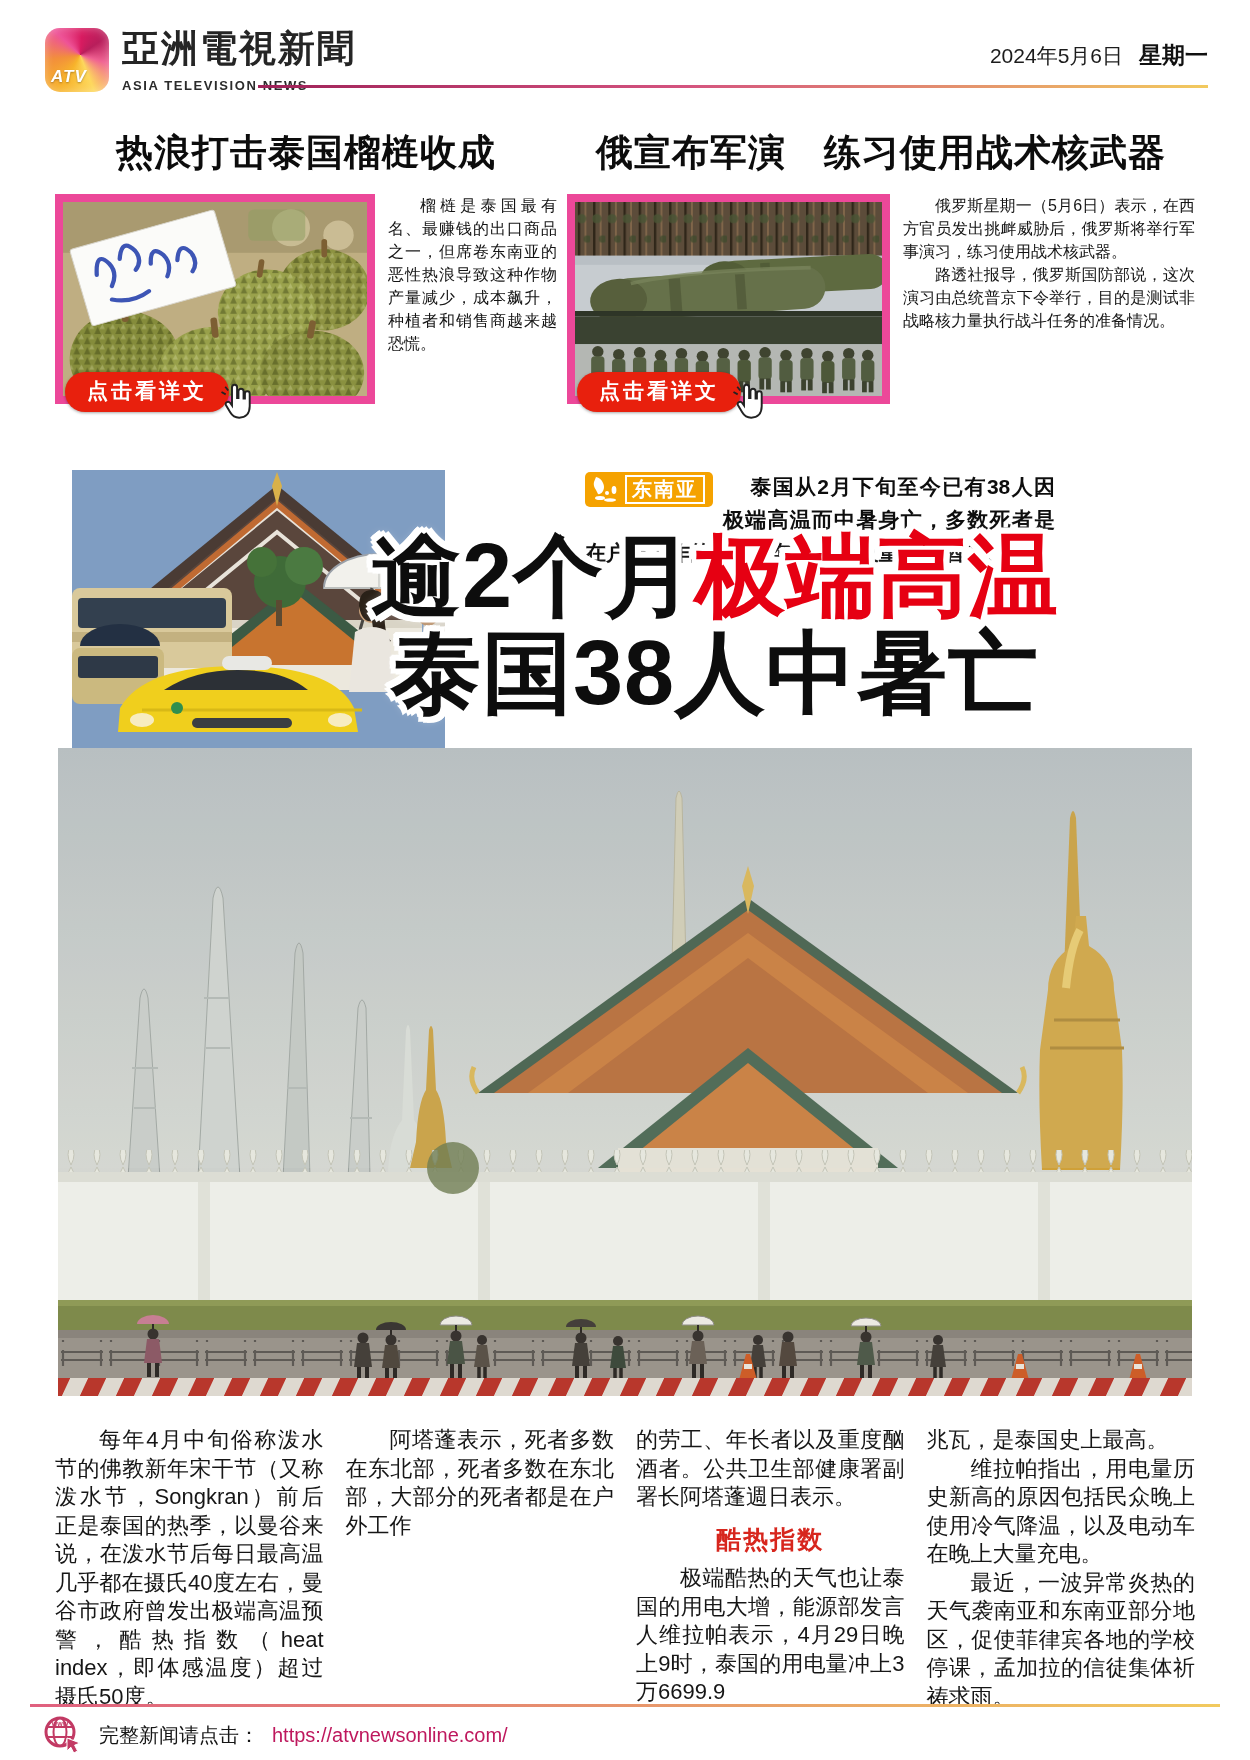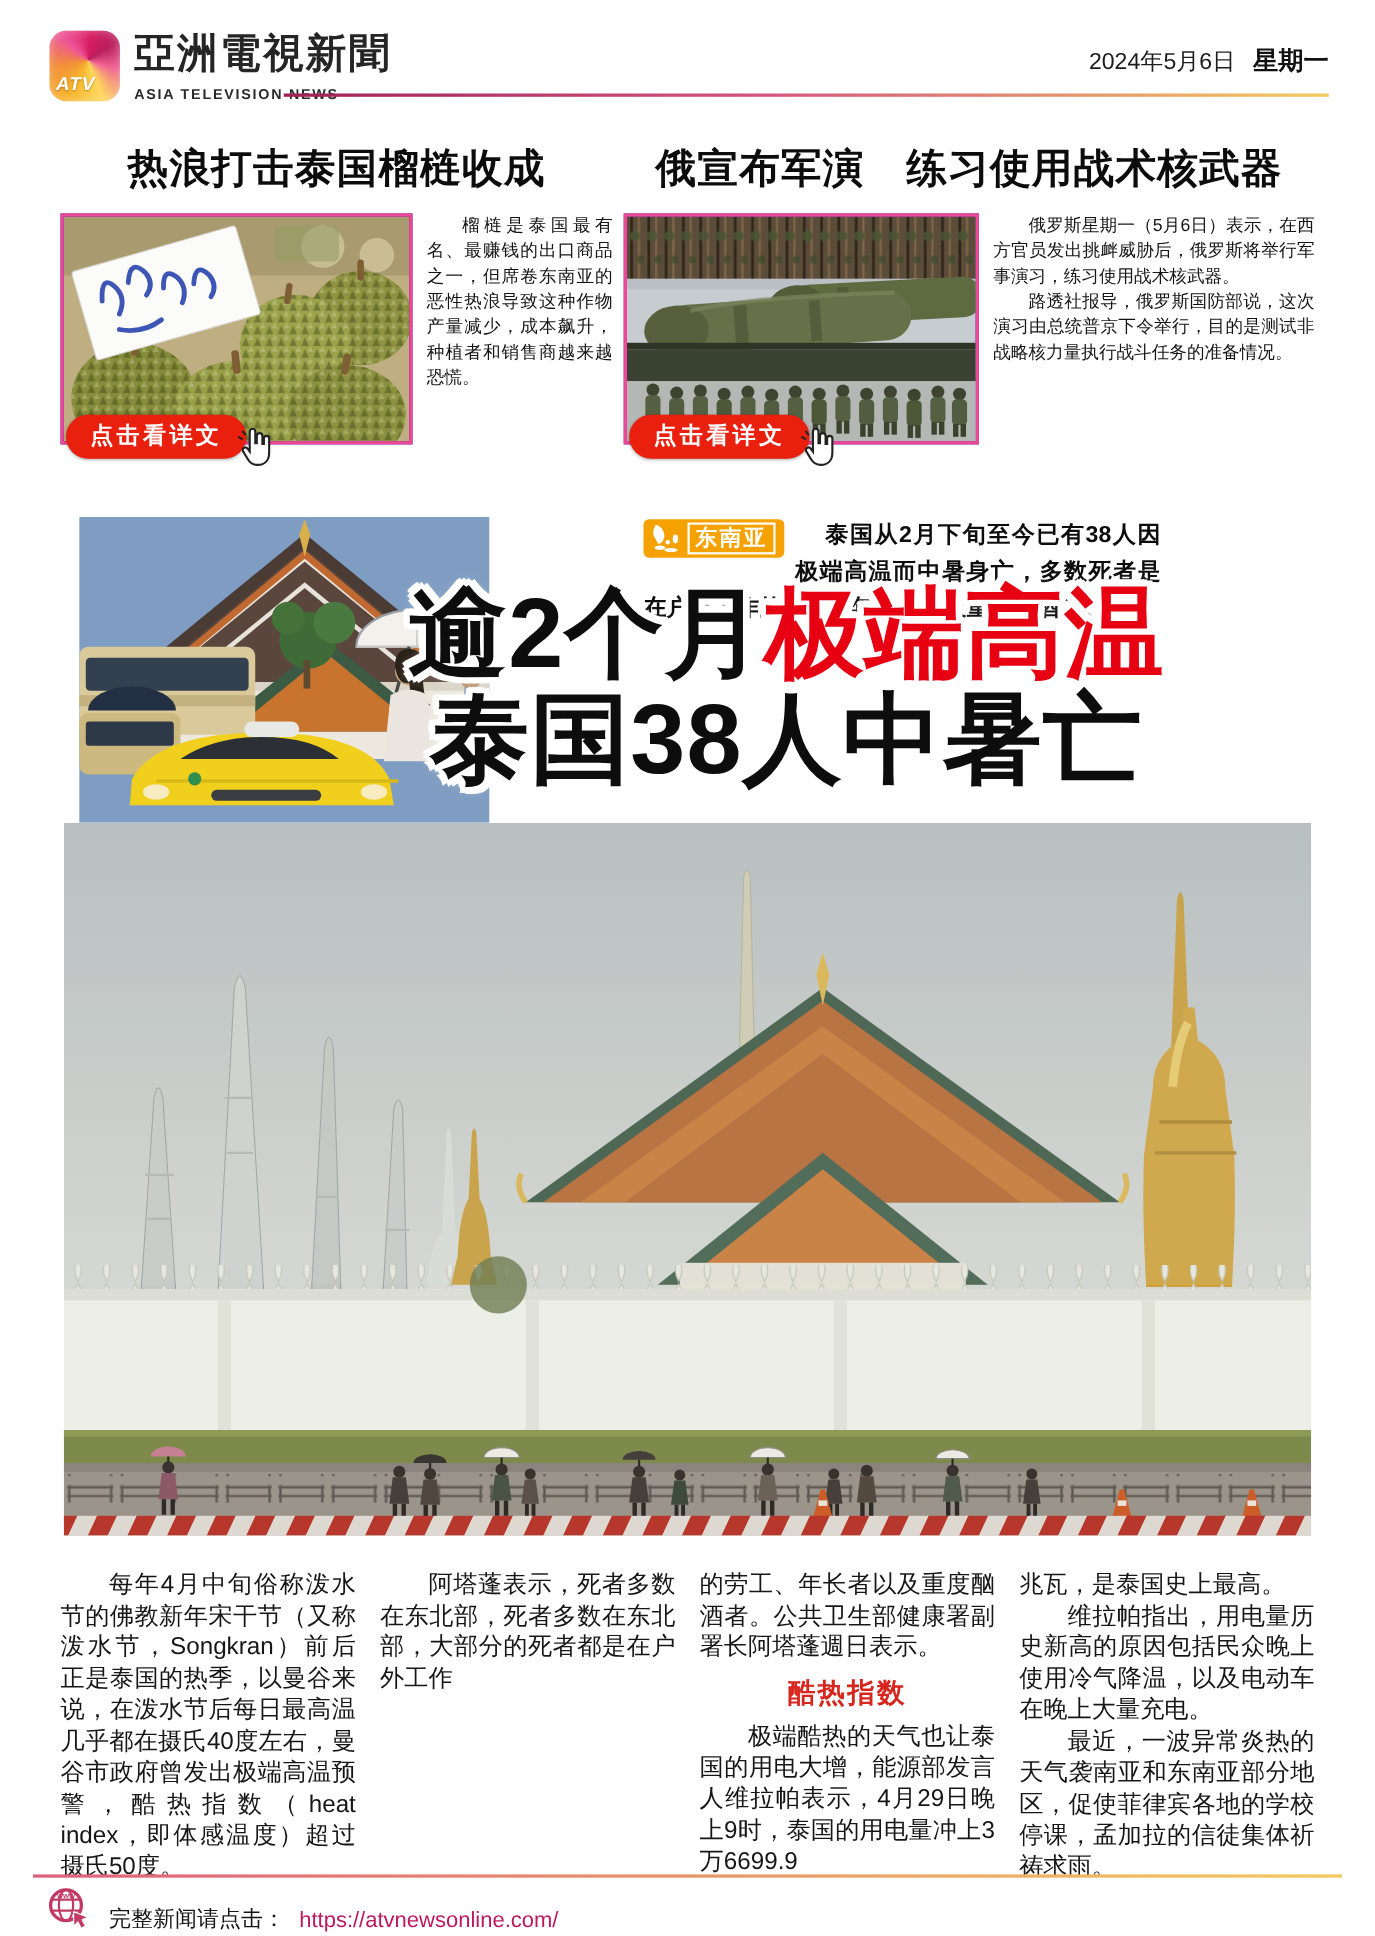--- a/index.html
+++ b/index.html
@@ -26,21 +26,21 @@
     background:linear-gradient(90deg,var(--rule-crimson),var(--rule-pink) 45%,var(--rule-yellow));}
   .dateline{position:absolute;right:42px;top:40px;display:flex;align-items:baseline;gap:16px;}
   .date{font-size:21px;color:#1c1c1c;}
   .weekday{font-size:23px;font-weight:900;color:#111;}
   
   .stories{position:absolute;left:55px;top:128px;width:1140px;display:flex;gap:10px;justify-content:space-between;}
   .story-1{width:502px;flex:0 0 auto;}
   .story-2{flex:1;}
   .story h2{font-size:37px;font-weight:900;text-align:center;margin:0 0 16px;letter-spacing:1px;white-space:nowrap;color:#0c0c0c;}
   .story-row{display:flex;align-items:flex-start;}
-  .story-fig{position:relative;margin:0;border:3px solid #ec4899;flex:0 0 auto;background:#4c1d95;}
+  .story-fig{position:relative;margin:0;border:8px solid #ec4899;flex:0 0 auto;background:#be185d;}
   .story-1 .story-fig{width:320px;height:210px;}
   .story-2 .story-fig{width:323px;height:210px;}
   .photo{display:block;width:100%;height:100%;}
   .story-body{flex:1;margin:0 0 0 13px;font-size:16px;line-height:23px;text-align:justify;color:#141414;}
   .story-body p{margin:0;}
   .indent{text-indent:2em;}
   .cta{position:absolute;left:2px;bottom:-17px;display:flex;align-items:center;z-index:3;}
   .cta-pill{background:var(--accent-red);color:#fff;font-size:21px;font-weight:bold;letter-spacing:3px;
     padding:5px 22px 7px;border-radius:20px;box-shadow:0 1px 3px rgba(0,0,0,.35);white-space:nowrap;}
   .hand{width:42px;height:42px;margin-left:-12px;transform:translateY(9px);}
@@ -62,21 +62,21 @@
   .hl-red{color:var(--headline-red);}
   .palace{position:absolute;left:0;top:278px;width:1134px;height:648px;}
   
   .article-cols{position:absolute;left:55px;top:1426px;width:1140px;display:flex;gap:22px;}
   .col{flex:1;font-size:22px;line-height:28.5px;text-align:justify;color:#161616;}
   .col p{margin:0;}
   .subhead{margin:13px 0 11px;text-align:center;color:var(--subhead-red);font-size:25px;font-weight:bold;letter-spacing:2px;}
   
   .footer-rule{position:absolute;left:30px;top:1704px;width:1190px;height:3px;
     background:linear-gradient(90deg,#e0607f,#e89a6a 55%,var(--rule-yellow));}
-  .footer-row{position:absolute;left:40px;top:1712px;display:flex;align-items:flex-end;gap:13px;}
+  .footer-row{position:absolute;left:40px;top:1712px;display:flex;align-items:center;gap:13px;}
   .globe{width:46px;height:46px;display:block;}
   .footer-label{font-size:20px;color:#161616;}
   .footer-url{font-size:20px;color:#be185d;text-decoration:none;}
 </style>
 </head>
 <body>
 
 <div class="page">
 
   <div class="logo">

